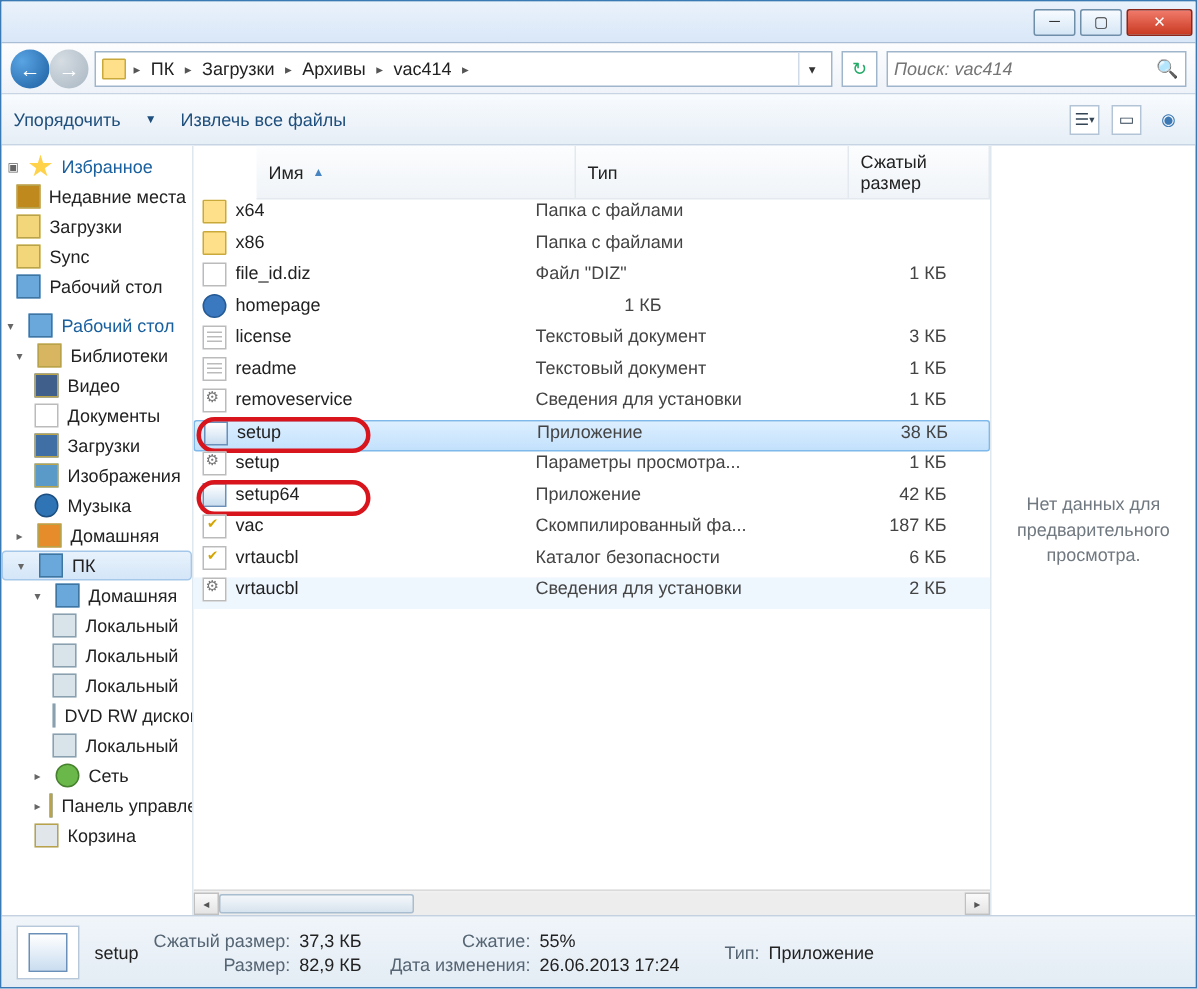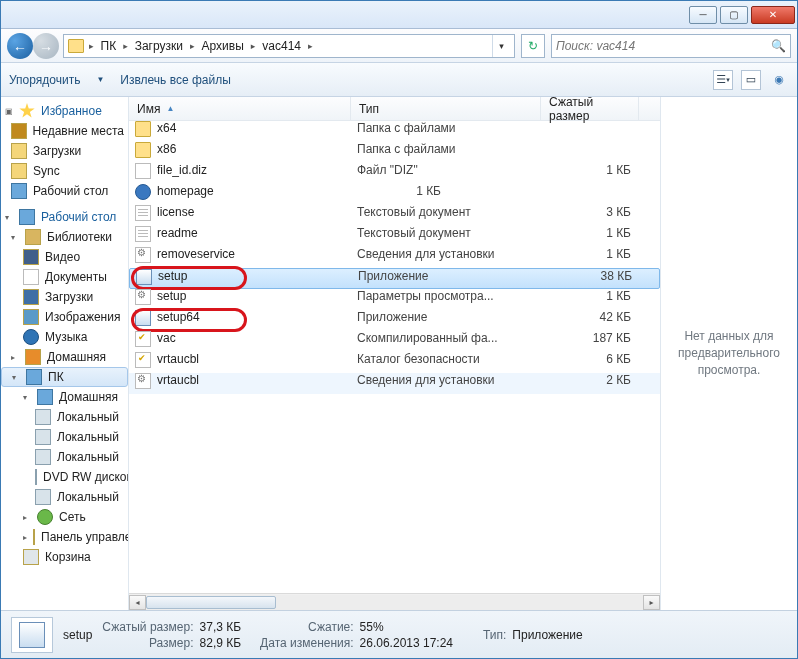--- a/index.html
+++ b/index.html
@@ -14,21 +14,21 @@
 .navbar { height:34px; background:linear-gradient(#fdfdfe,#eef3f9); border-bottom:1px solid #c6d4e4; display:flex; align-items:center; padding:0 6px; gap:4px; }
 .nav-btn-group { display:flex; align-items:center; gap:0; }
 .nav-circle { width:26px; height:26px; border-radius:50%; background:radial-gradient(circle at 30% 30%,#5aa4e4,#1b5fa0); color:#fff; display:flex; align-items:center; justify-content:center; font-size:14px; }
 .nav-circle.disabled { background:radial-gradient(circle at 30% 30%,#d6dde3,#a8b6c2); color:#fcfeff; }
 .addressbar { flex:1; height:24px; border:1px solid #9fb5cc; background:#fff; display:flex; align-items:center; padding:0 4px; gap:2px; }
 .crumb { color:#222; padding:0 2px; cursor:pointer; }
 .crumb-arrow { color:#555; font-size:9px; padding:0 3px; }
 .addr-icon { width:16px; height:16px; display:inline-block; background:#fff; }
 .addr-dropdown { width:18px; height:22px; border-left:1px solid #cfdbe8; display:flex; align-items:center; justify-content:center; font-size:9px; color:#333; }
 .refresh-btn { width:24px; height:24px; border:1px solid #9fb5cc; background:#fff; display:flex; align-items:center; justify-content:center; color:#2a6; margin:0 2px; }
-.searchbox { width:240px; height:24px; border:1px solid #9fb5cc; background:#fff; display:flex; align-items:center; padding:0 4px; }
+.searchbox { width:200px; height:24px; border:1px solid #9fb5cc; background:#fff; display:flex; align-items:center; padding:0 4px; }
 .searchbox input { border:none; outline:none; flex:1; color:#888; font-style:italic; background:transparent; }
 
 
 .toolbar { height:34px; background:linear-gradient(#f8fbfe,#e6eef6); border-bottom:1px solid #c6d4e4; display:flex; align-items:center; padding:0 8px; gap:16px; }
 .tool-link { color:#1f4f7c; cursor:pointer; display:flex; align-items:center; gap:16px; }
 .tool-drop { font-size:8px; }
 .tool-right { margin-left:auto; display:flex; gap:8px; align-items:center; }
 .tool-icon { width:20px; height:20px; border:1px solid #b3c4d6; background:#fff; display:flex; align-items:center; justify-content:center; font-size:11px; color:#345; }
 
 
@@ -41,21 +41,21 @@
 .side-item.selected { background:linear-gradient(#e8f2fc,#d4e6f8); border:1px solid #a5c7ea; border-radius:3px; padding-top:1px; padding-bottom:1px; }
 .side-icon { width:16px; height:16px; display:inline-block; background:#f4d67a; border:1px solid #b8a24a; }
 .side-icon.star { background:#ffd24a; clip-path: polygon(50% 0,61% 35%,98% 35%,68% 57%,79% 91%,50% 70%,21% 91%,32% 57%,2% 35%,39% 35%); border:none; }
 .side-icon.monitor { background:#6aa8db; border-color:#3e76a1; }
 .side-icon.doc { background:#fff; border-color:#bbb; }
 .side-icon.disk { background:#d8e3ea; border-color:#8aa0ae; }
 .side-icon.globe { background:#6ab849; border-radius:50%; border-color:#478130; }
 .side-icon.music { background:#2f74b5; border-radius:50%; border-color:#1c4f80; }
 
 .file-area { flex:1; display:flex; flex-direction:column; border-right:1px solid #dfe7ef; overflow:hidden; }
-.col-headers { height:24px; border-bottom:1px solid #e3e9ef; display:flex; align-items:flex-end; background:linear-gradient(#fcfdfe,#f0f4f8); }
+.col-headers { height:36px; border-bottom:1px solid #e3e9ef; display:flex; align-items:flex-end; background:linear-gradient(#fcfdfe,#f0f4f8);margin-left:42px; }
 .col-h { padding:0 8px; color:#222; font-weight:normal; border-right:1px solid #e3e9ef; height:100%; display:flex; align-items:center; gap:6px; }
 .col-h.name { width:222px; }
 .col-h.type { width:190px; }
 .col-h.size { width:98px; justify-content:flex-end; }
 .sort-arrow { font-size:8px; color:#4685c2; }
 
 .file-list { flex:1; overflow-y:auto; overflow-x:hidden; position:relative; padding-bottom:6px; }
 .file-row { height:21px; display:flex; padding-left:6px; cursor:default; position:relative; }
 .file-row .icon { width:16px; height:16px; margin-right:6px; }
 .file-row .name-col { width:200px; color:#222; white-space:nowrap; overflow:hidden; }

